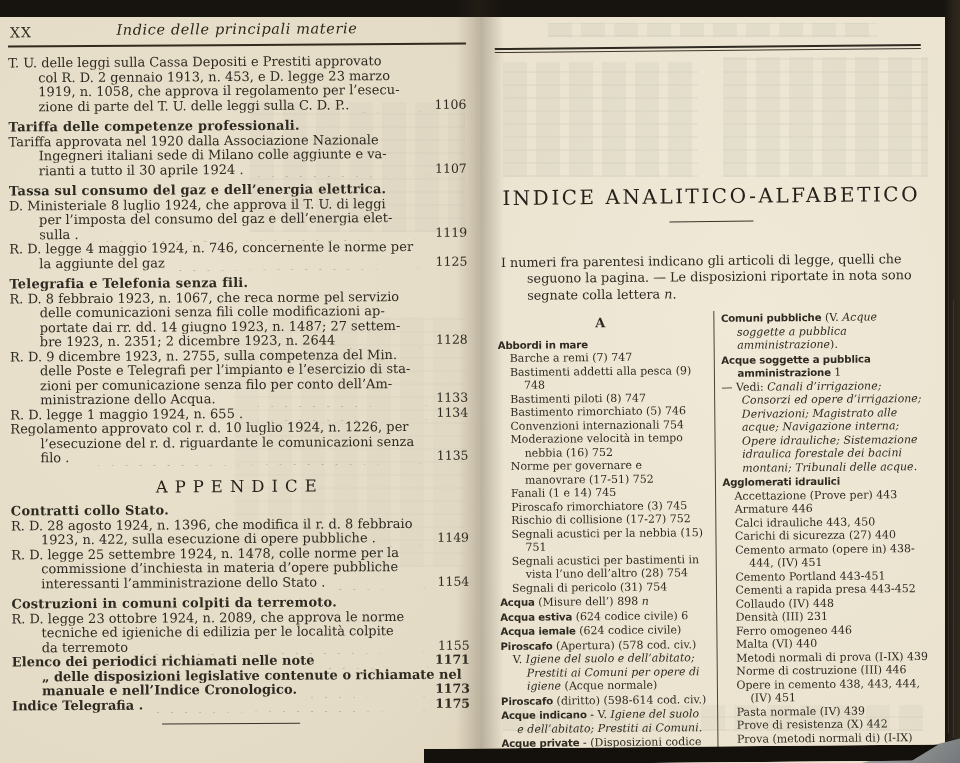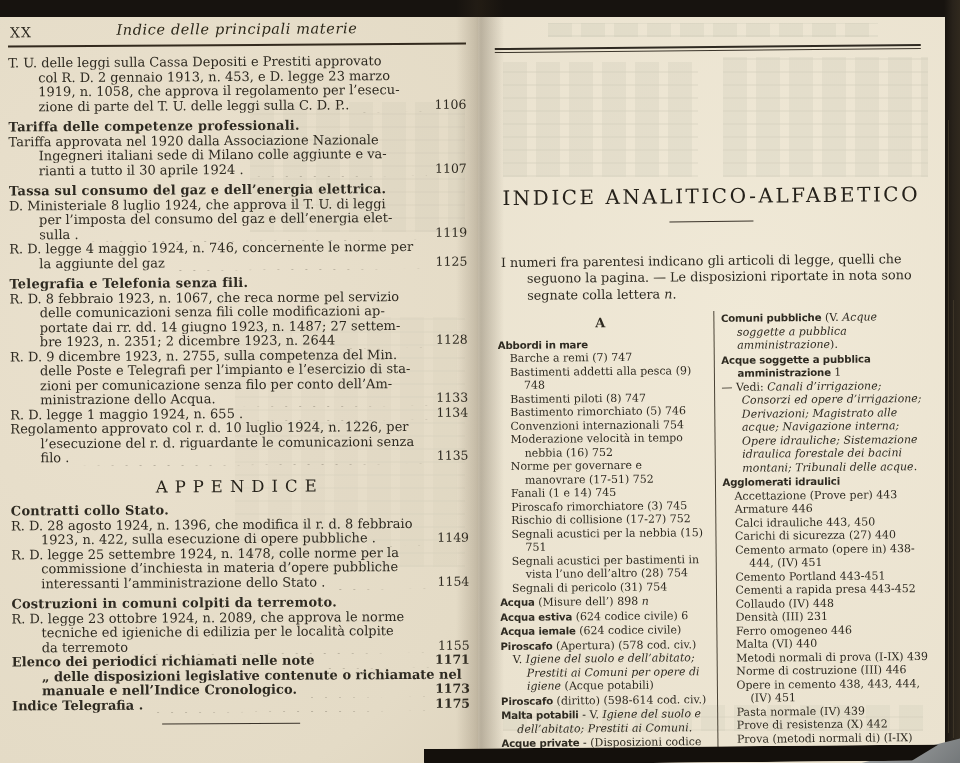--- a/index.html
+++ b/index.html
@@ -240,23 +240,23 @@
             <div class="ix-sub"><span>Fanali (1 e 14) 745</span></div>
             <div class="ix-sub"><span>Piroscafo rimorchiatore (3) 745</span></div>
             <div class="ix-sub"><span>Rischio di collisione (17-27) 752</span></div>
             <div class="ix-sub"><span>Segnali acustici per la nebbia (15) 751</span></div>
             <div class="ix-sub"><span>Segnali acustici per bastimenti in vista l’uno dell’altro (28) 754</span></div>
             <div class="ix-sub"><span>Segnali di pericolo (31) 754</span></div>
             <div class="ix-head"><b>Acqua</b><span> (Misure dell’) 898 </span><i>n</i></div>
             <div class="ix-head"><b>Acqua estiva</b><span> (624 codice civile) 6</span></div>
             <div class="ix-head"><b>Acqua iemale</b><span> (624 codice civile)</span></div>
             <div class="ix-head"><b>Piroscafo</b><span> (Apertura) (578 cod. civ.)</span></div>
-            <div class="ix-sub"><span>V. </span><i>Igiene del suolo e dell’abitato; Prestiti ai Comuni per opere di igiene</i><span> (Acque potabili)</span></div>
+            <div class="ix-sub"><span>V. </span><i>Igiene del suolo e dell’abitato; Prestiti ai Comuni per opere di igiene</i><span> (Acque normale)</span></div>
             <div class="ix-head"><b>Piroscafo</b><span> (diritto) (598-614 cod. civ.)</span></div>
-            <div class="ix-head"><b>Malta potabili</b><span> - V. </span><i>Igiene del suolo e dell’abitato; Prestiti ai Comuni.</i></div>
+            <div class="ix-head"><b>Acque indicano</b><span> - V. </span><i>Igiene del suolo e dell’abitato; Prestiti ai Comuni.</i></div>
             <div class="ix-head"><b>Acque private</b><span> - (Disposizioni codice civile) 1</span></div>
           </div>
         <div class="coldiv"></div>
         <div class="ixcol" id="col2">
             <div class="ix-head"><b>Comuni pubbliche</b><span> (V. </span><i>Acque soggette a pubblica amministrazione</i><span>).</span></div>
             <div class="ix-head"><b>Acque soggette a pubblica amministrazione </b><span>1</span></div>
             <div class="ix-dash"><span>— Vedi: </span><i>Canali d’irrigazione; Consorzi ed opere d’irrigazione; Derivazioni; Magistrato alle acque; Navigazione interna; Opere idrauliche; Sistemazione idraulica forestale dei bacini montani; Tribunali delle acque.</i></div>
             <div class="ix-head"><b>Agglomerati idraulici</b></div>
             <div class="ix-sub"><span>Accettazione (Prove per) 443</span></div>
             <div class="ix-sub"><span>Armature 446</span></div>

